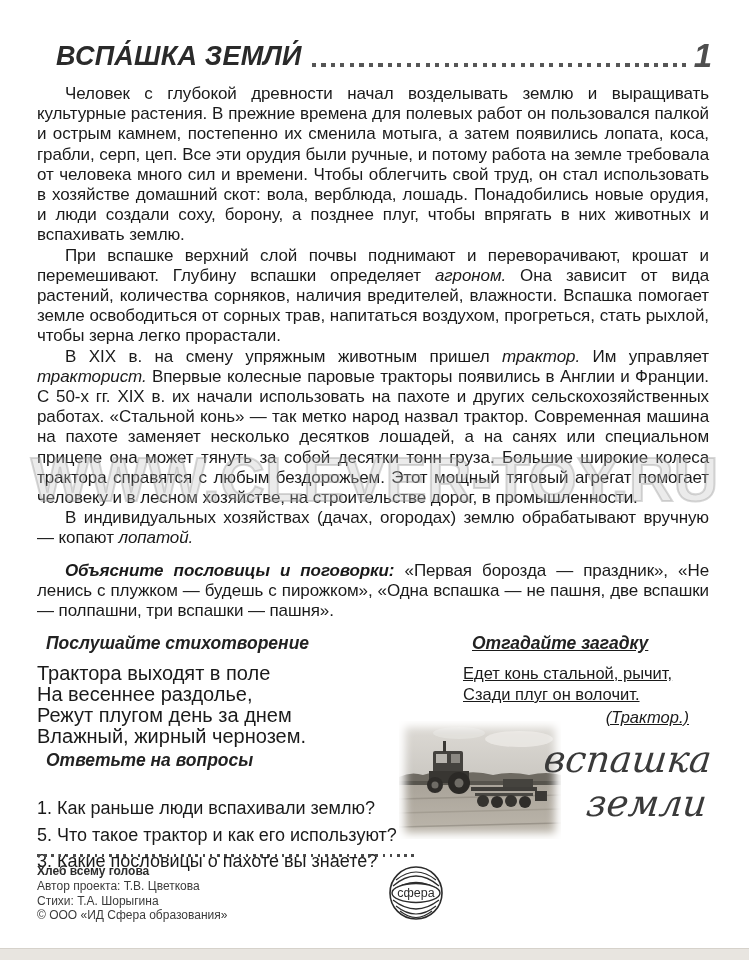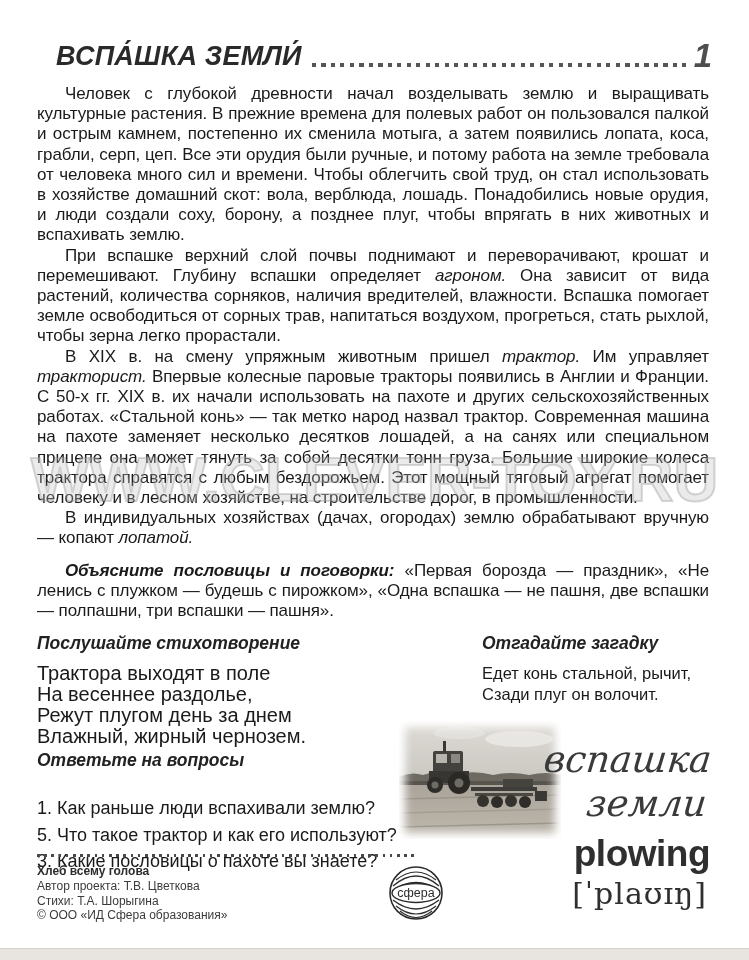--- a/index.html
+++ b/index.html
@@ -31,25 +31,25 @@
   
   .body-text{
     position:absolute;left:37px;top:84px;width:672px;
     font-size:17px;line-height:20.2px;text-align:justify;
     letter-spacing:-0.1px;
   }
   .body-text p{margin:0;text-indent:28px;}
   .body-text p.spaced{margin-top:12px;}
   
   .sec-heading{
-    font-weight:bold;font-style:italic;font-size:17.5px;color:#222;
+    font-weight:bold;font-style:italic;font-size:17.5px;color:#222;margin-left:9px;
   }
   .poem-block{position:absolute;left:37px;top:633px;width:360px;}
   .poem-text{margin-top:9px;font-size:20px;line-height:21px;white-space:pre-line;}
-  .riddle-block{position:absolute;left:482px;top:633px;width:226px;}
+  .riddle-block{position:absolute;left:463px;top:633px;width:226px;text-decoration:underline;}
   .riddle-text{margin-top:9px;font-size:16.5px;line-height:21px;white-space:pre-line;}
   .riddle-answer{margin-top:3px;font-size:16.5px;font-style:italic;text-align:right;}
   
   .questions-block{position:absolute;left:37px;top:750px;width:400px;}
   .question-item{font-size:18px;line-height:26.5px;margin:0;}
   .questions-list{margin-top:24px;}
   
   .photo{
     position:absolute;left:399px;top:721px;width:162px;height:118px;
     box-shadow:inset 0 0 10px 7px #ffffff;
@@ -128,20 +128,21 @@
     <div class="poem-text">Трактора выходят в поле
 На весеннее раздолье,
 Режут плугом день за днем
 Влажный, жирный чернозем.</div>
   </div>
 
   <div class="riddle-block">
     <div class="sec-heading">Отгадайте загадку</div>
     <div class="riddle-text">Едет конь стальной, рычит,
 Сзади плуг он волочит.</div>
+    <div class="riddle-answer">(Трактор.)</div>
   </div>
 
   <div class="questions-block">
     <div class="sec-heading">Ответьте на вопросы</div>
     <div class="questions-list">
       <p class="question-item">1. Как раньше люди вспахивали землю?</p>
       <p class="question-item">5. Что такое трактор и как его используют?</p>
       <p class="question-item">3. Какие пословицы о пахоте вы знаете?</p>
     </div>
   </div>
@@ -184,22 +185,20 @@
       <circle cx="98" cy="81" r="6" fill="#2f2d2a"></circle>
       <circle cx="112" cy="80" r="6" fill="#35332f"></circle>
       <circle cx="126" cy="81" r="6" fill="#2f2d2a"></circle>
       <rect x="104" y="58" width="30" height="8" fill="#45433e"></rect>
       <rect x="136" y="70" width="12" height="10" fill="#3a3834"></rect>
     </svg>
   </div>
 
   <div class="vocab-cursive">вспашка
 земли</div>
-  <div class="vocab-english">plowing</div>
-  <div class="vocab-phonetic">[ˈplaʊɪŋ]</div>
 
   <div class="footer-dots"></div>
 
   <div class="footer-col footer-col-left">
     <div class="bold">Хлеб всему голова</div>
     <div>Автор проекта: Т.В. Цветкова</div>
     <div>Стихи: Т.А. Шорыгина</div>
     <div>© ООО «ИД Сфера образования»</div>
   </div>
 

